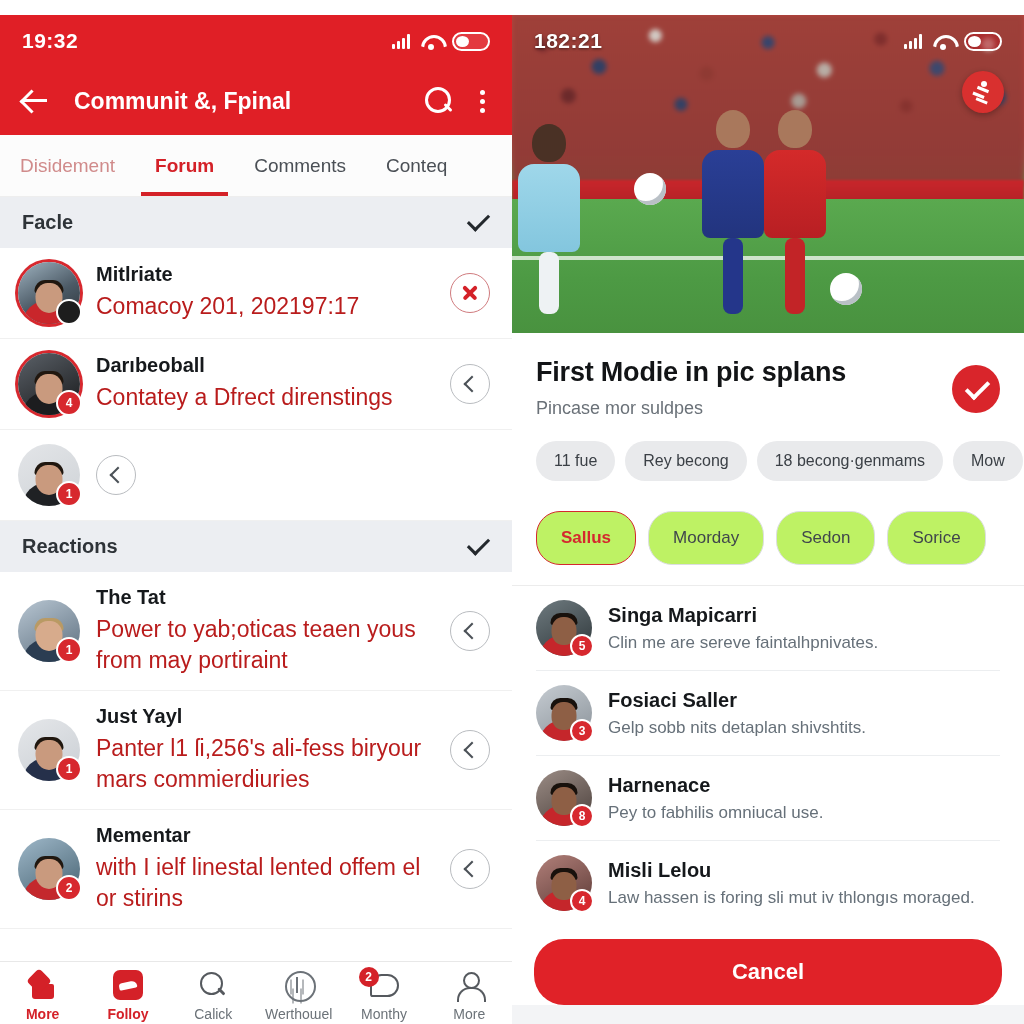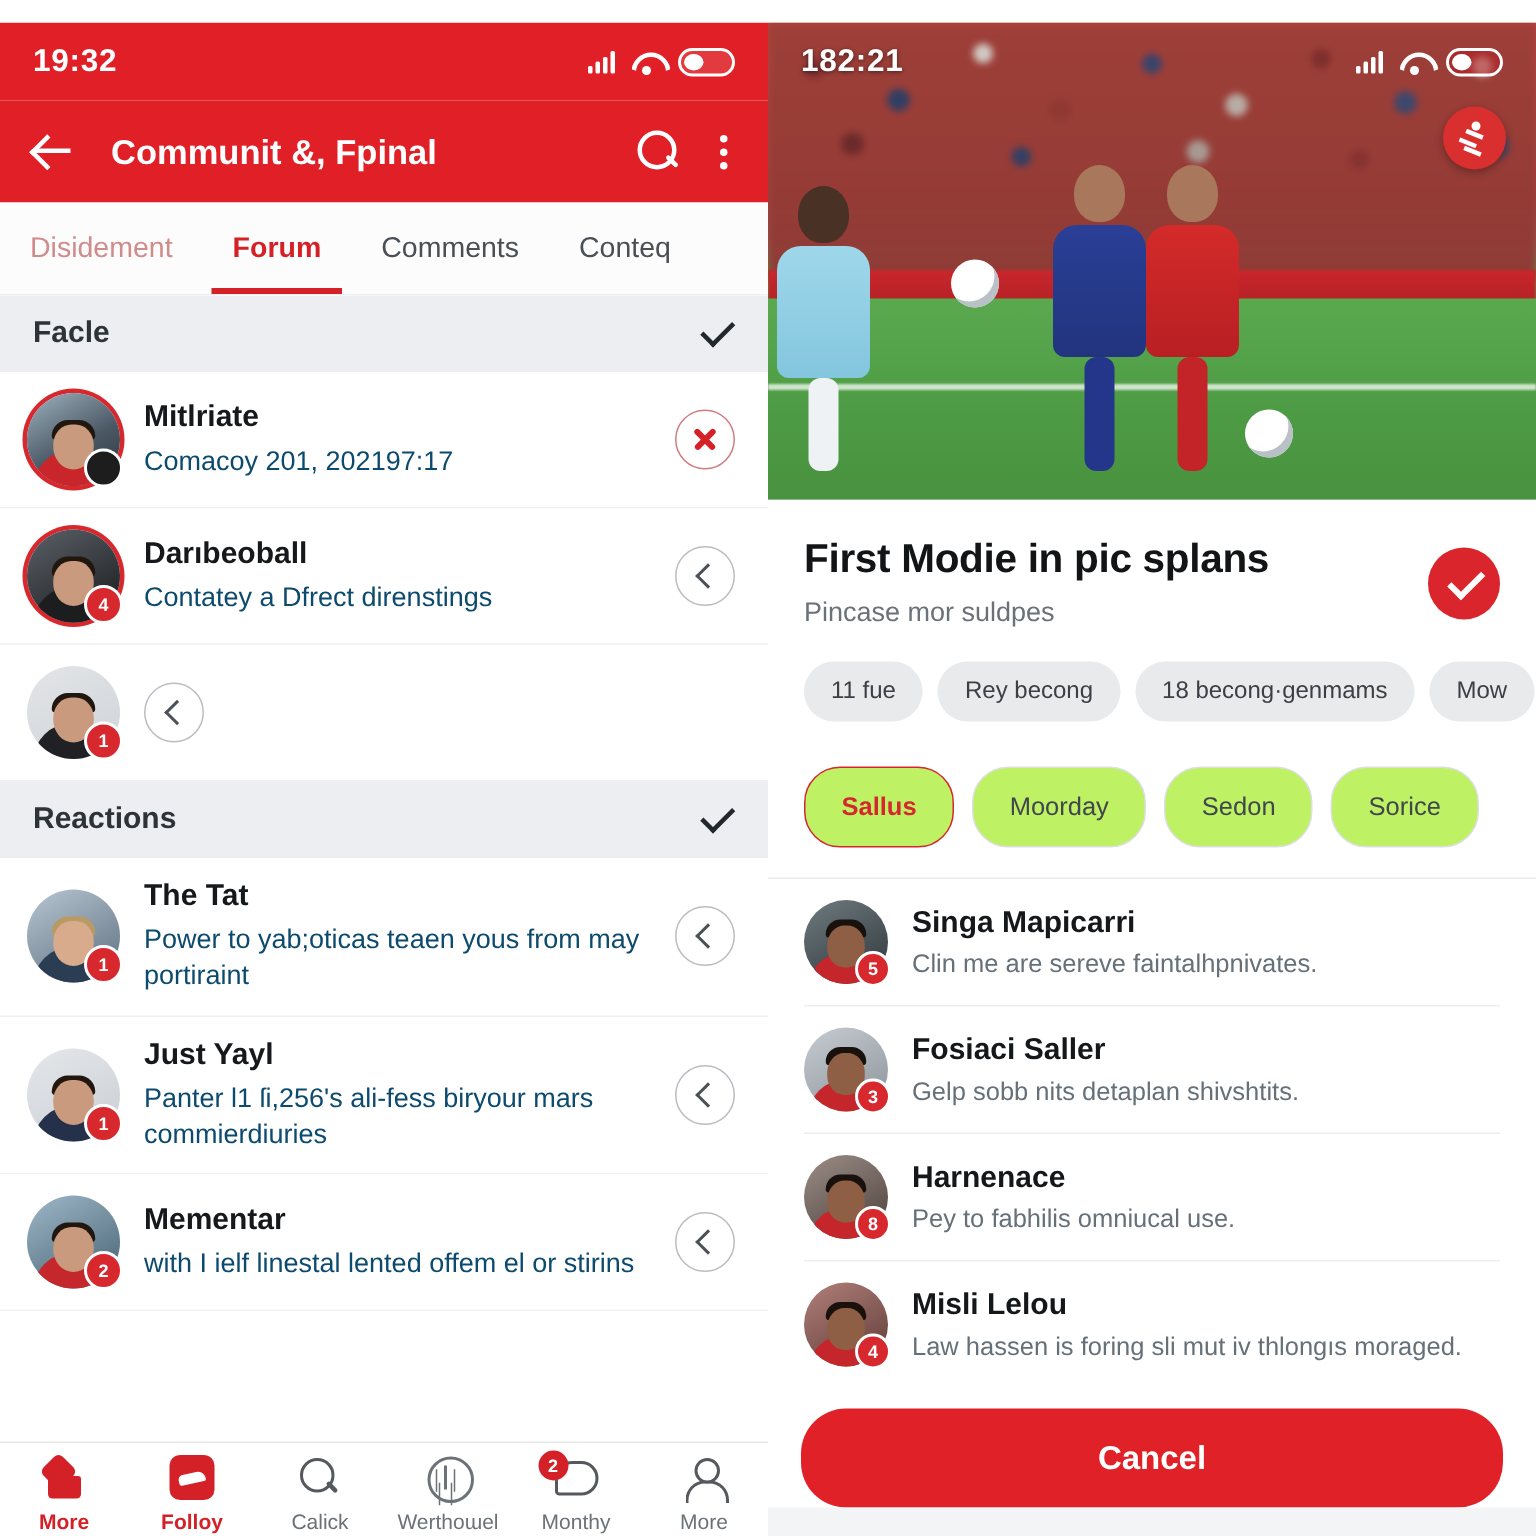--- a/index.html
+++ b/index.html
@@ -129,21 +129,21 @@
   .badge-sm {
     position:absolute; right:-2px; bottom:-1px; width: 26px; height:26px;
     border-radius:50%; background:#d7282e; color:#fff; font-size:12px;
     font-weight:bold; display:flex; align-items:center; justify-content:center;
     border: 2px solid #fff;
   }
   .badge-sm.dark { background:#1d1d1d; font-size:8px; }
 
   .row-text { flex: 1; min-width: 0; }
   .row-title { font-size: 20px; font-weight: bold; color: #16191c; margin-bottom: 5px; }
-  .row-sub { font-size: 18px; color: #0c4a6e; line-height: 1.35; }
+  .row-sub { font-size: 23px; color: #b91c1c; line-height: 1.35; }
 
   .circ-btn {
     flex: 0 0 40px; width:40px; height:40px; border-radius:50%;
     border: 1.5px solid #b9bcc0; display:flex; align-items:center; justify-content:center;
     cursor:pointer; background:#fff;
   }
   .chev-l { width:12px; height:12px; border-left:2.5px solid #4b5157; border-bottom:2.5px solid #4b5157; transform: rotate(45deg); margin-left:4px; }
   .circ-btn.danger { border-color:#d07b7e; }
   .xmark { position:relative; width:18px; height:18px; }
   .xmark::before, .xmark::after {

